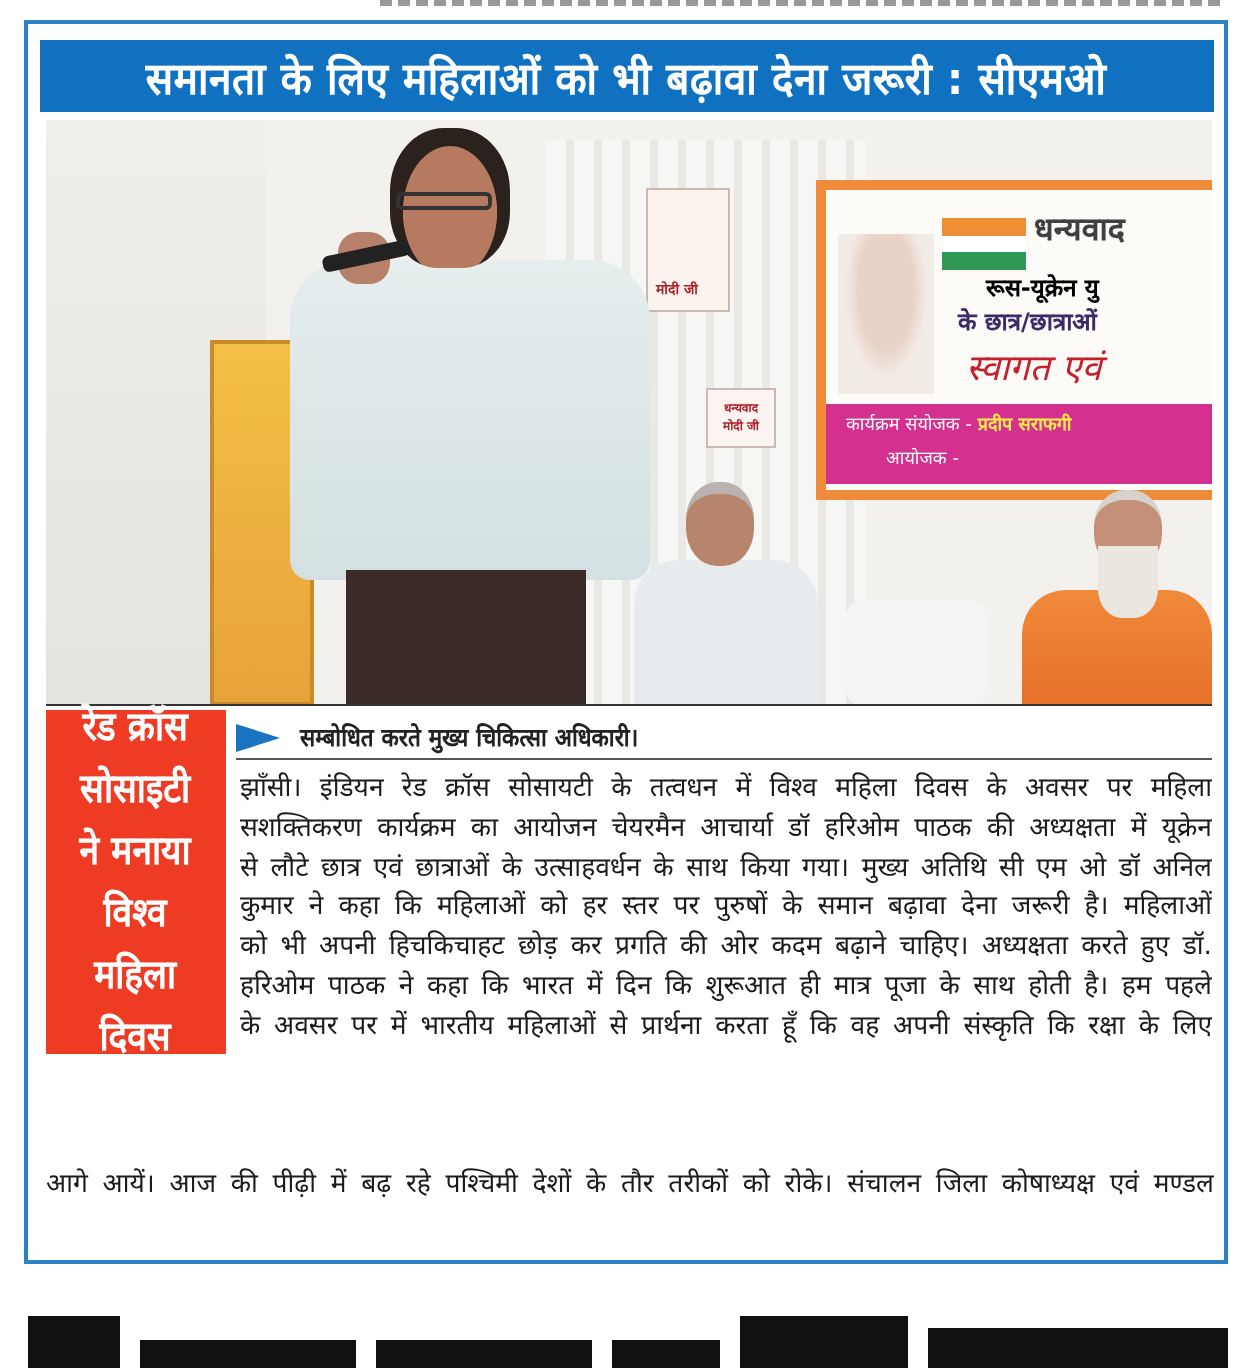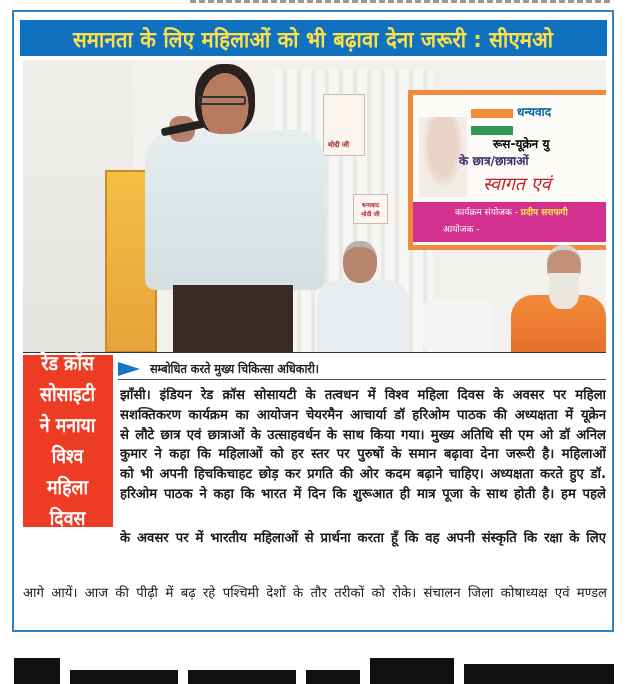--- a/index.html
+++ b/index.html
@@ -7,21 +7,21 @@
   body { position: relative; font-family: "DejaVu Sans", sans-serif; color: #222; }
 
   .top-strip { position: absolute; left: 0; top: 0; width: 627px; height: 8px; background: #fff; }
   .top-strip-text { position: absolute; left: 190px; top: 0; width: 420px; height: 3px;
     background: repeating-linear-gradient(90deg, #555 0 6px, transparent 6px 9px); opacity: .6; }
 
   .article-box { position: absolute; left: 12px; top: 10px; width: 602px; height: 622px;
     border: 2px solid #2a83c4; background: #fff; }
 
   .headline-bar { position: absolute; left: 20px; top: 20px; width: 587px; height: 36px;
-    background: #1071c0; color: #fde047; display: flex; align-items: center; justify-content: center; }
+    background: #1071c0; color: #ffffff; display: flex; align-items: center; justify-content: center; }
   .headline-text { font-family: "DejaVu Sans", sans-serif; font-weight: bold; font-size: 22px;
     letter-spacing: 0.3px; white-space: nowrap; transform: scaleX(0.92); }
 
   .photo { position: absolute; left: 23px; top: 60px; width: 583px; height: 293px;
     background: #f2f1ee; overflow: hidden; border-bottom: 1px solid #333; }
   .ph-bg-left { position: absolute; left: 0; top: 0; width: 110px; height: 293px;
     background: linear-gradient(180deg, #f0efec, #e4e3df); }
   .ph-curtain { position: absolute; left: 250px; top: 10px; width: 160px; height: 283px;
     background: repeating-linear-gradient(90deg, #f6f6f4 0 10px, #e9e8e5 10px 14px); }
   .ph-yellow-board { position: absolute; left: 82px; top: 110px; width: 52px; height: 183px;
@@ -34,26 +34,26 @@
   .ph-poster2-text { font-size: 6px; color: #b0202b; font-weight: bold; text-align: center; padding-top: 5px; line-height: 9px; }
 
   .banner { position: absolute; left: 385px; top: 30px; width: 198px; height: 160px;
     background: #fdfbf8; border: 5px solid #ef8b3a; border-right: none; }
   .banner-flag { position: absolute; left: 58px; top: 14px; width: 42px; height: 26px; }
   .banner-flag .saffron { height: 9px; background: #f08e35; }
   .banner-flag .white { height: 8px; background: #fff; }
   .banner-flag .green { height: 9px; background: #2f9a55; }
   .banner-face { position: absolute; left: 6px; top: 22px; width: 48px; height: 80px;
     background: radial-gradient(ellipse at 50% 35%, #e9d2c6 0 40%, #f2ece7 60%); }
-  .banner-title { position: absolute; left: 104px; top: 8px; font-size: 12px; font-weight: bold; color: #0369a1; white-space: nowrap; }
+  .banner-title { position: absolute; left: 104px; top: 8px; font-size: 16px; font-weight: bold; color: #404040; white-space: nowrap; }
   .banner-l1 { position: absolute; left: 80px; top: 40px; font-size: 12px; color: #000000; font-weight: bold; white-space: nowrap; }
-  .banner-l2 { position: absolute; left: 46px; top: 57px; font-size: 12px; color: #3b2b6b; font-weight: bold; white-space: nowrap; }
+  .banner-l2 { position: absolute; left: 66px; top: 57px; font-size: 12px; color: #3b2b6b; font-weight: bold; white-space: nowrap; }
   .banner-l3 { position: absolute; left: 70px; top: 76px; font-size: 18px; color: #c5202d; font-style: italic; white-space: nowrap; }
   .banner-pink { position: absolute; left: 0; top: 107px; width: 198px; height: 40px; background: #d3308f; }
-  .banner-pink1 { position: absolute; left: 10px; top: 3px; font-size: 9px; color: #fff; white-space: nowrap; margin-left: 32px; }
+  .banner-pink1 { position: absolute; left: 10px; top: 3px; font-size: 9px; color: #fff; white-space: nowrap; }
   .banner-pink1 b { color: #ffe84a; }
   .banner-pink2 { position: absolute; left: 30px; top: 20px; font-size: 9px; color: #fff; white-space: nowrap; }
 
   .person-speaker { position: absolute; left: 112px; top: 0; width: 200px; height: 293px; }
   .sp-head { position: absolute; left: 60px; top: 4px; width: 60px; height: 70px;
     background: radial-gradient(ellipse at 50% 60%, #b57a5f 0 55%, #2b211d 56%); border-radius: 45% 45% 40% 40%; }
   .sp-glasses { position: absolute; left: 63px; top: 36px; width: 48px; height: 9px; border: 2px solid #333; border-radius: 3px; }
   .sp-shirt { position: absolute; left: 10px; top: 70px; width: 180px; height: 160px;
     background: linear-gradient(180deg, #e6eeee, #d3dfe0); border-radius: 30px 30px 10px 10px; }
   .sp-trouser { position: absolute; left: 38px; top: 225px; width: 120px; height: 68px; background: #3a2a28; }
@@ -73,21 +73,21 @@
 
   .sidebar-red { position: absolute; left: 23px; top: 355px; width: 90px; height: 172px;
     background: #ee3b24; color: #fff; display: flex; align-items: center; justify-content: center; text-align: center; }
   .sidebar-text { font-weight: bold; font-size: 20px; line-height: 31px; white-space: pre-line; transform: scaleX(0.88); }
 
   .caption-row { position: absolute; left: 118px; top: 358px; width: 488px; height: 22px; border-bottom: 1px solid #555; display: flex; align-items: center; }
   .caption-arrow { width: 0; height: 0; border-top: 7px solid transparent; border-bottom: 7px solid transparent; border-left: 22px solid #1b74c1; margin-right: 10px; }
   .caption-text { font-size: 12.5px; font-weight: bold; color: #222; white-space: nowrap; transform: scaleX(0.9); transform-origin: left center; }
 
   .body-text { position: absolute; font-size: 13.2px; line-height: 19.8px; color: #1b1b1b; text-align: justify; }
-  .body-right { left: 120px; top: 385px; width: 486px; font-weight: bold; }
+  .body-right { left: 120px; top: 385px; width: 486px; }
   .body-full { left: 23px; top: 583px; width: 584px; }
   .line { display: block; white-space: nowrap; text-align-last: justify; overflow: hidden; transform-origin: left center; }
 
   .next-headline { position: absolute; left: 12px; top: 650px; width: 602px; height: 34px; overflow: hidden; }
   .nh-block { position: absolute; top: 8px; height: 30px; background: #111; }
 </style>
 </head>
 <body>
 
 <div class="top-strip">
@@ -169,21 +169,21 @@
   <span class="caption-text">सम्बोधित करते मुख्य चिकित्सा अधिकारी।</span>
 </div>
 
 <div class="body-text body-right">
   <span class="line" style="display: block;">झाँसी। इंडियन रेड क्रॉस सोसायटी के तत्वधन में विश्व महिला दिवस के अवसर पर महिला</span>
   <span class="line" style="display: block;">सशक्तिकरण कार्यक्रम का आयोजन चेयरमैन आचार्या डॉ हरिओम पाठक की अध्यक्षता में यूक्रेन</span>
   <span class="line" style="display: block;">से लौटे छात्र एवं छात्राओं के उत्साहवर्धन के साथ किया गया। मुख्य अतिथि सी एम ओ डॉ अनिल</span>
   <span class="line" style="display: block;">कुमार ने कहा कि महिलाओं को हर स्तर पर पुरुषों के समान बढ़ावा देना जरूरी है। महिलाओं</span>
   <span class="line" style="display: block;">को भी अपनी हिचकिचाहट छोड़ कर प्रगति की ओर कदम बढ़ाने चाहिए। अध्यक्षता करते हुए डॉ.</span>
   <span class="line" style="display: block;">हरिओम पाठक ने कहा कि भारत में दिन कि शुरूआत ही मात्र पूजा के साथ होती है। हम पहले</span>
-  <span class="line" style="display: block; margin-top: 24px;">के अवसर पर में भारतीय महिलाओं से प्रार्थना करता हूँ कि वह अपनी संस्कृति कि रक्षा के लिए</span>
+  <span class="line" style="display: block;">के अवसर पर में भारतीय महिलाओं से प्रार्थना करता हूँ कि वह अपनी संस्कृति कि रक्षा के लिए</span>
 </div>
 
 <div class="body-text body-full">
   <span class="line" style="display: block;">आगे आयें। आज की पीढ़ी में बढ़ रहे पश्चिमी देशों के तौर तरीकों को रोके। संचालन जिला कोषाध्यक्ष एवं मण्डल</span>
 </div>
 
 <div class="next-headline">
   <div class="nh-block" style="left:2px;width:46px"></div>
   <div class="nh-block" style="left:58px;width:108px;top:20px;height:14px"></div>
   <div class="nh-block" style="left:176px;width:108px;top:20px;height:14px"></div>

